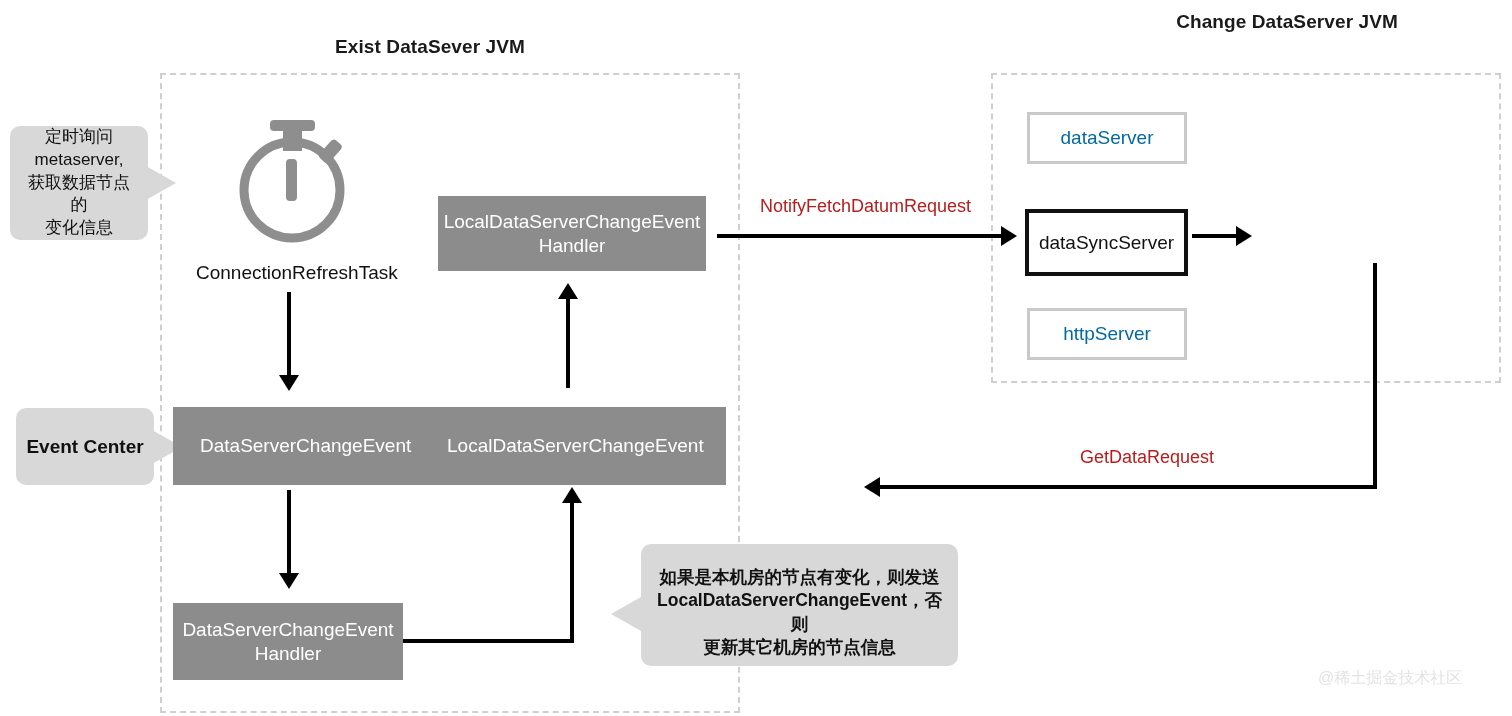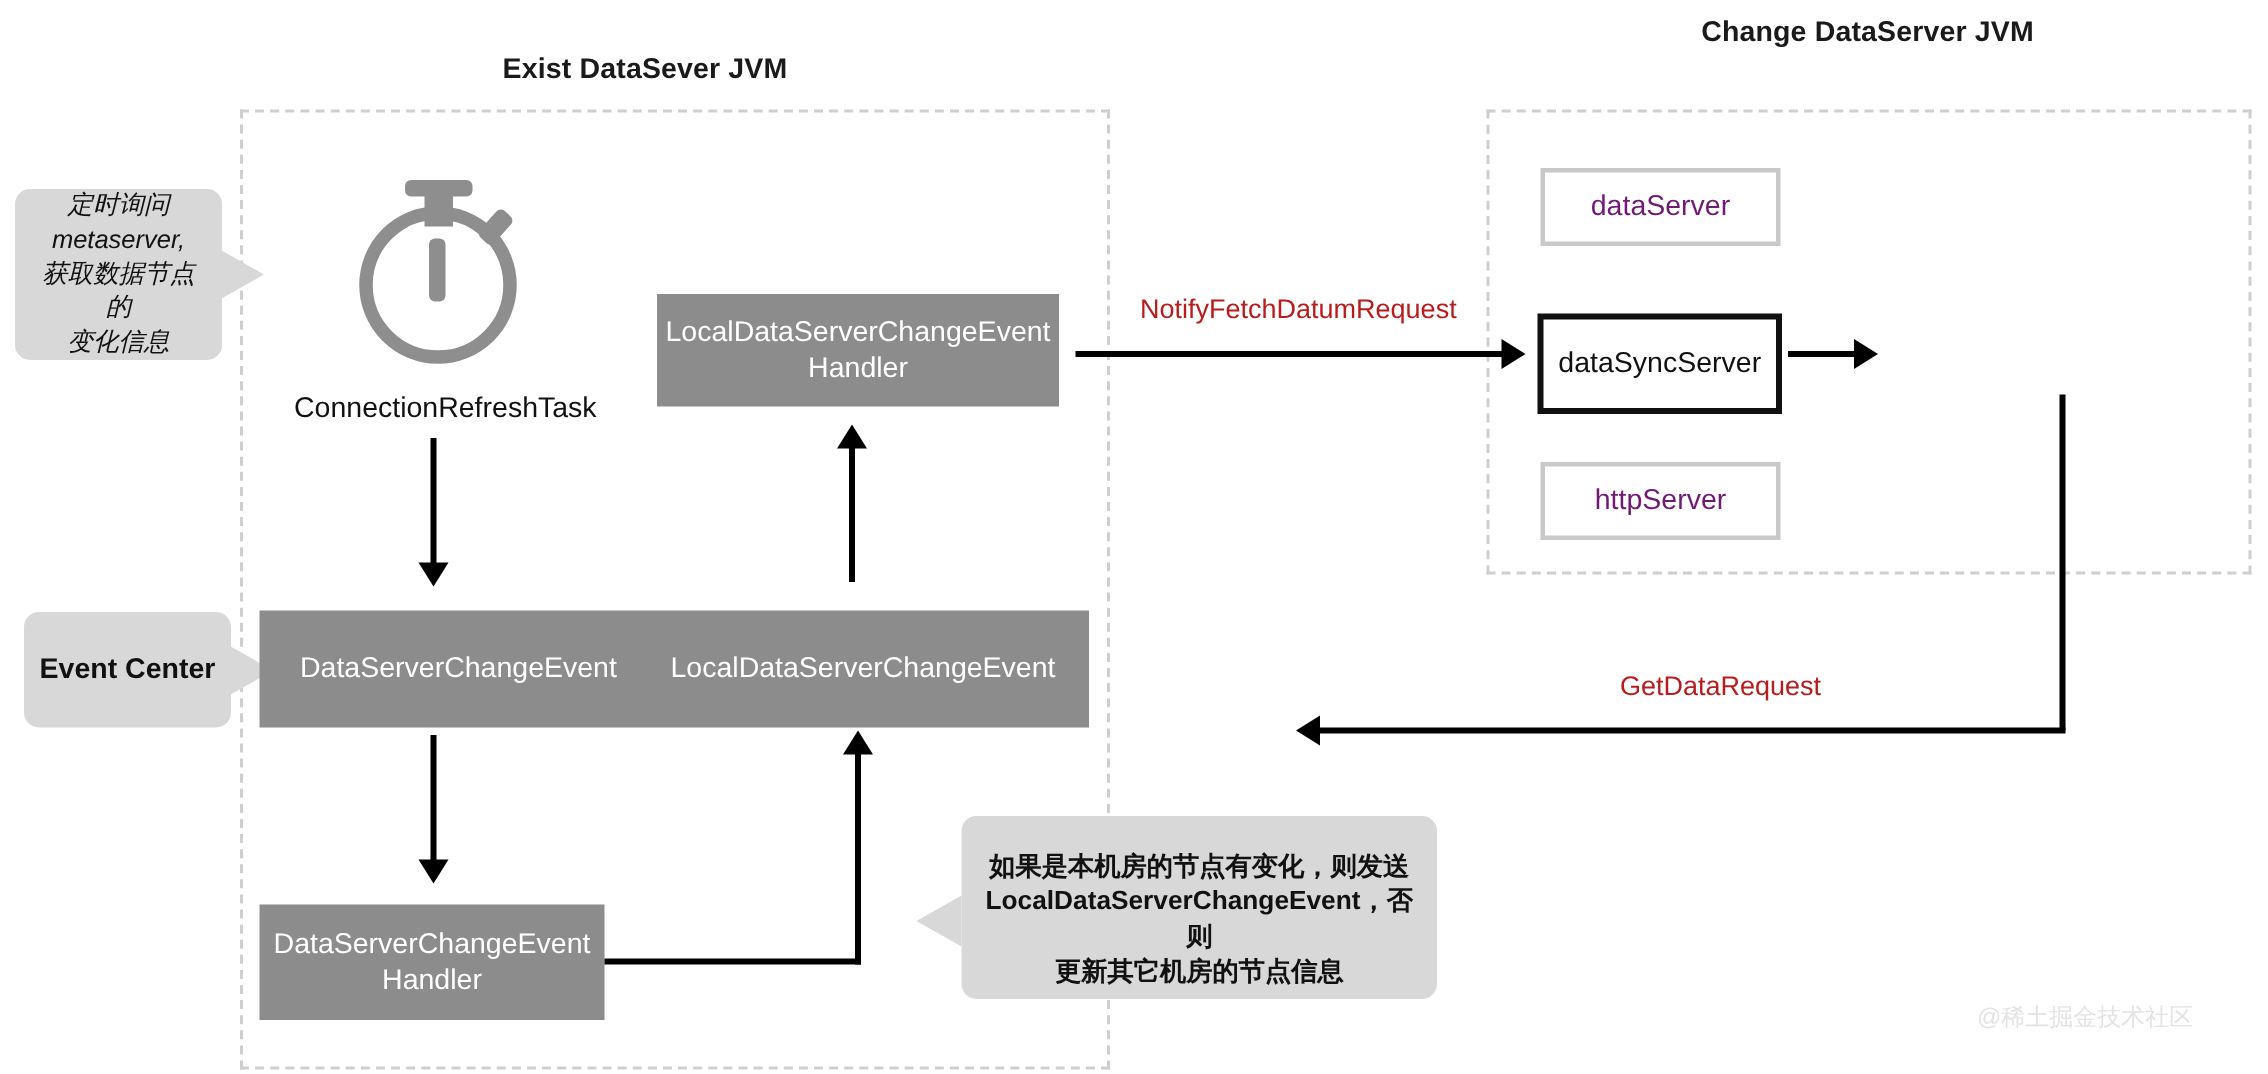--- a/index.html
+++ b/index.html
@@ -55,21 +55,21 @@
   .gray-bar span { position: absolute; white-space: nowrap; }
 
   
   .light-box {
     border: 3px solid #c9c9c9;
     background: #ffffff;
     display: flex;
     align-items: center;
     justify-content: center;
     font-size: 19px;
-    color: #701a75;
+    color: #0369a1;
   }
   
   .dark-box {
     border: 4px solid #111111;
     background: #ffffff;
     display: flex;
     align-items: center;
     justify-content: center;
     font-size: 19px;
     color: #111111;
@@ -144,26 +144,26 @@
     color: #e3e3e3;
     white-space: nowrap;
   }
 </style>
 </head>
 <body>
 
 <div id="canvas">
 
   <div class="abs panel-title" style="left:240px; top:14px; width:380px;margin-top:22px;">Exist DataSever JVM</div>
-  <div class="abs panel-title" style="left:1050px; top:11px; width:390px;">Change DataServer JVM</div>
+  <div class="abs panel-title" style="left:1092px; top:11px; width:390px;">Change DataServer JVM</div>
 
   <div class="abs jvm-box" style="left:160px; top:73px; width:580px; height:640px;"></div>
   <div class="abs jvm-box" style="left:991px; top:73px; width:510px; height:310px;"></div>
 
-  <div class="abs callout" id="callout-timer" style="left:10px; top:126px; width:138px; height:114px; font-size:17px;font-style:italic;">
+  <div class="abs callout" id="callout-timer" style="left:10px; top:126px; width:138px; height:114px; font-size:17px;">
     <span>
         <div>定时询问</div>
         <div>metaserver,</div>
         <div>获取数据节点的</div>
         <div>变化信息</div>
       </span>
   </div>
   <div class="abs callout-tail tail-right" style="left:146px; top:166px;"></div>
 
   <div class="abs" style="left:228px; top:115px; width:128px; height:128px;">

